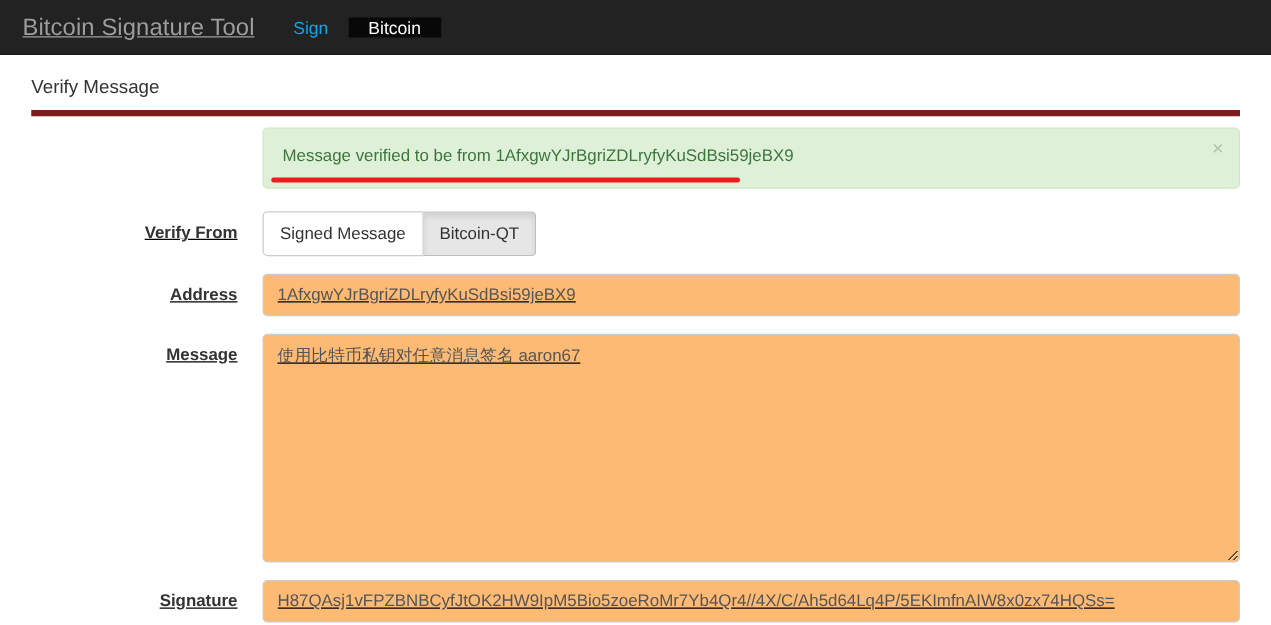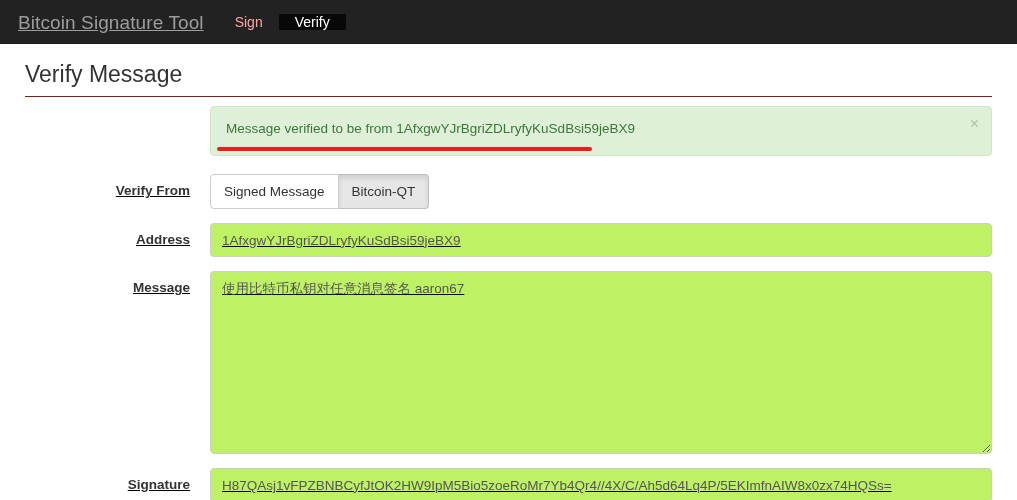--- a/index.html
+++ b/index.html
@@ -32,39 +32,39 @@
     color: #9d9d9d;
     font-size: 19px;
     line-height: 1;
     letter-spacing: 0.1px;
     white-space: nowrap;
   }
   .nav-links { display: flex; align-items: stretch; }
   .nav-link {
     display: flex; align-items: center;
     padding: 0 16px;
-    color: #fca5a5;
+    color: #0ea5e9;
     font-size: 14px;
     text-decoration: none;
     white-space: nowrap;
   }
   .nav-link.active {
     background: #080808;
     color: #ffffff;
   }
 
   
   .container { padding: 0 25px; }
   .page-title {
-    font-size: 23px;
+    font-size: 15px;
     color: #333333;
     font-weight: 400;
     margin: 18px 0 9px 0;
     padding: 0 0 9px 0;
-    border-bottom: 1px solid #7f1d1d;
+    border-bottom: 5px solid #7f1d1d;
     line-height: 1.1;
   }
 
   
   .alert-row { display: flex; }
   .alert-spacer { width: 165px; flex: 0 0 165px; }
   .alert {
     position: relative;
     flex: 1;
     margin-left: 20px;
@@ -145,42 +145,42 @@
     border-color: #bebebe;
     box-shadow: inset 0 3px 5px rgba(0,0,0,.10);
   }
 
   .input, .textarea {
     display: block;
     width: 100%;
     font-family: "Liberation Sans", sans-serif;
     font-size: 13.5px;
     color: #555555;
-    background: #bef264;
+    background: #fdba74;
     border: 1px solid #cccccc;
     border-radius: 4px;
     padding: 7px 11px;
     line-height: 1.42;
     outline: none;
   }
   .input { height: 34px; }
   .textarea {
     height: 183px;
     resize: vertical;
     overflow: hidden;
   }
 </style>
 </head>
 <body>
 
 <div class="navbar">
   <a class="brand" href="#">Bitcoin Signature Tool</a>
   <div class="nav-links">
     <a class="nav-link" href="#">Sign</a>
-    <a class="nav-link active" href="#">Verify</a>
+    <a class="nav-link active" href="#">Bitcoin</a>
   </div>
 </div>
 
 <div class="container">
 
   <h1 class="page-title">Verify Message</h1>
 
   <div class="alert-row">
     <div class="alert-spacer"></div>
     <div class="alert">

